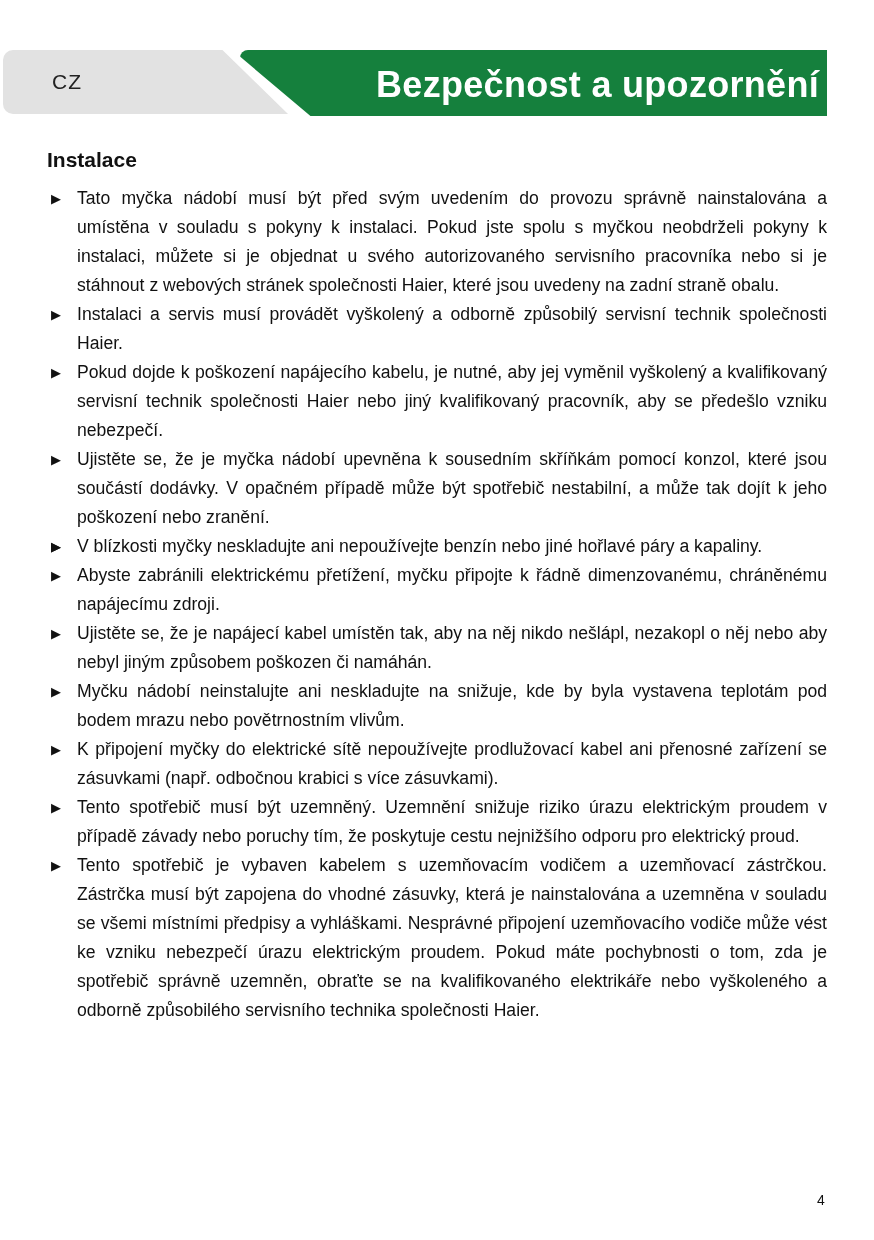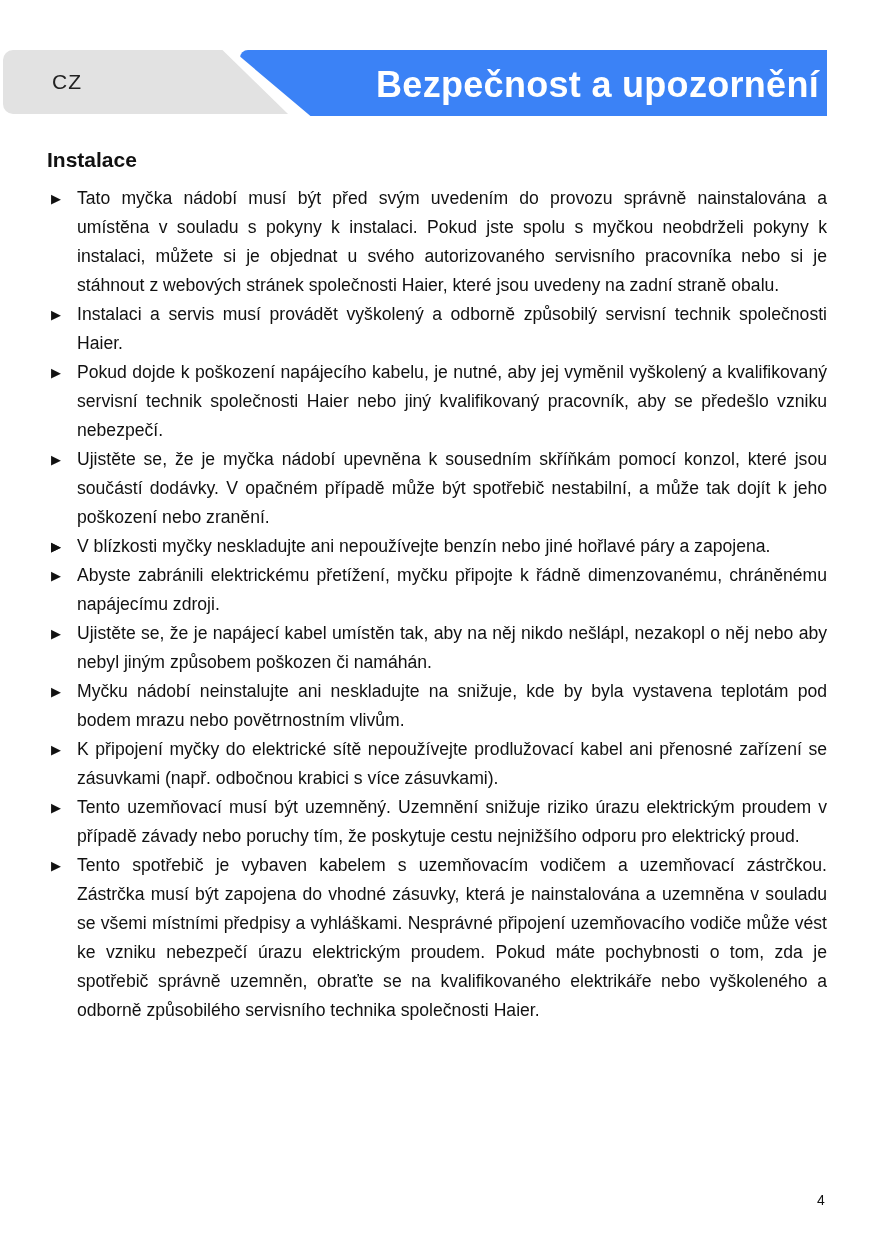--- a/index.html
+++ b/index.html
@@ -4,21 +4,21 @@
   <style>
     html, body { margin: 0; padding: 0; background: #ffffff; }
     body { width: 874px; height: 1240px; position: relative; overflow: hidden;
            font-family: "Liberation Sans", sans-serif; color: #111; }
     .header { position: absolute; left: 0; top: 48px; width: 796px; height: 68px; }
     .lang-tab { position: absolute; left: 3px; top: 2px; width: 285px; height: 64px;
                 background: #e2e2e2; border-radius: 10px 0 0 10px;
                 clip-path: polygon(0 0, 77% 0, 100% 100%, 0 100%); }
     .lang-label { position: absolute; left: 52px; top: 22px; font-size: 21px; color: #222; letter-spacing: 1px; }
     .title-bar { position: absolute; left: 240px; top: 2px; width: 587px; height: 66px;
-                 background: #3b82f6;
+                 background: #15803d;
                  clip-path: polygon(0 0, 100% 0, 100% 100%, 12% 100%, 0 10%); border-radius: 8px 0 0 0; }
     .title-text { position: absolute; right: 8px; top: 14px; font-size: 36px; font-weight: bold;
                   color: #ffffff; letter-spacing: 0.3px; }
     .content { position: absolute; left: 47px; top: 148px; width: 780px; }
     .section-title { font-size: 21px; font-weight: bold; margin: 0 0 12px 0; color: #111; }
     ul.items { list-style: none; margin: 0; padding: 0; }
     ul.items li { position: relative; padding-left: 30px; font-size: 17.6px; line-height: 29px;
                   text-align: justify; margin: 0; }
     ul.items li .bullet { position: absolute; left: 4px; top: 0; font-size: 13px; line-height: 29px; color: #111; }
     .page-number { position: absolute; left: 817px; top: 1192px; font-size: 14px; color: #111; }
@@ -35,23 +35,23 @@
 </div>
 
 <div class="content">
   <h2 class="section-title">Instalace</h2>
   <ul class="items">
     <li><span class="bullet">▶</span><span>Tato myčka nádobí musí být před svým uvedením do provozu správně nainstalována a umístěna v souladu s pokyny k instalaci. Pokud jste spolu s myčkou neobdrželi pokyny k instalaci, můžete si je objednat u svého autorizovaného servisního pracovníka nebo si je stáhnout z webových stránek společnosti Haier, které jsou uvedeny na zadní straně obalu.</span></li>
     <li><span class="bullet">▶</span><span>Instalaci a servis musí provádět vyškolený a odborně způsobilý servisní technik společnosti Haier.</span></li>
     <li><span class="bullet">▶</span><span>Pokud dojde k poškození napájecího kabelu, je nutné, aby jej vyměnil vyškolený a kvalifikovaný servisní technik společnosti Haier nebo jiný kvalifikovaný pracovník, aby se předešlo vzniku nebezpečí.</span></li>
     <li><span class="bullet">▶</span><span>Ujistěte se, že je myčka nádobí upevněna k sousedním skříňkám pomocí konzol, které jsou součástí dodávky. V opačném případě může být spotřebič nestabilní, a může tak dojít k jeho poškození nebo zranění.</span></li>
     <li><span class="bullet">▶</span></li>
-    <li><span class="bullet">▶</span><span>V blízkosti myčky neskladujte ani nepoužívejte benzín nebo jiné hořlavé páry a zapojena.</span></li>
+    <li><span class="bullet">▶</span><span>V blízkosti myčky neskladujte ani nepoužívejte benzín nebo jiné hořlavé páry a kapaliny.</span></li>
     <li><span class="bullet">▶</span><span>Abyste zabránili elektrickému přetížení, myčku připojte k řádně dimenzovanému, chráněnému napájecímu zdroji.</span></li>
     <li><span class="bullet">▶</span><span>Ujistěte se, že je napájecí kabel umístěn tak, aby na něj nikdo nešlápl, nezakopl o něj nebo aby nebyl jiným způsobem poškozen či namáhán.</span></li>
     <li><span class="bullet">▶</span><span>Myčku nádobí neinstalujte ani neskladujte na snižuje, kde by byla vystavena teplotám pod bodem mrazu nebo povětrnostním vlivům.</span></li>
     <li><span class="bullet">▶</span><span>K připojení myčky do elektrické sítě nepoužívejte prodlužovací kabel ani přenosné zařízení se zásuvkami (např. odbočnou krabici s více zásuvkami).</span></li>
-    <li><span class="bullet">▶</span><span>Tento uzemňovací musí být uzemněný. Uzemnění snižuje riziko úrazu elektrickým proudem v případě závady nebo poruchy tím, že poskytuje cestu nejnižšího odporu pro elektrický proud.</span></li>
+    <li><span class="bullet">▶</span><span>Tento spotřebič musí být uzemněný. Uzemnění snižuje riziko úrazu elektrickým proudem v případě závady nebo poruchy tím, že poskytuje cestu nejnižšího odporu pro elektrický proud.</span></li>
     <li><span class="bullet">▶</span><span>Tento spotřebič je vybaven kabelem s uzemňovacím vodičem a uzemňovací zástrčkou. Zástrčka musí být zapojena do vhodné zásuvky, která je nainstalována a uzemněna v souladu se všemi místními předpisy a vyhláškami. Nesprávné připojení uzemňovacího vodiče může vést ke vzniku nebezpečí úrazu elektrickým proudem. Pokud máte pochybnosti o tom, zda je spotřebič správně uzemněn, obraťte se na kvalifikovaného elektrikáře nebo vyškoleného a odborně způsobilého servisního technika společnosti Haier.</span></li>
   </ul>
 </div>
 
 <span class="page-number">4</span>
 
 </body></html>

